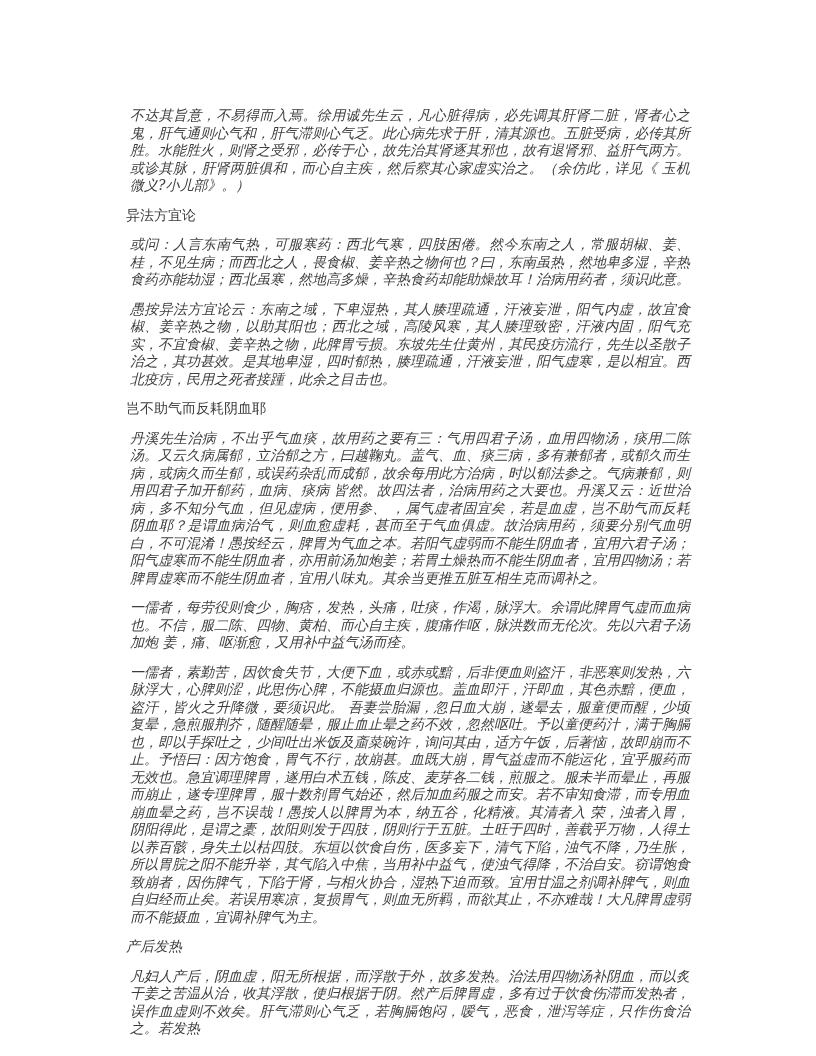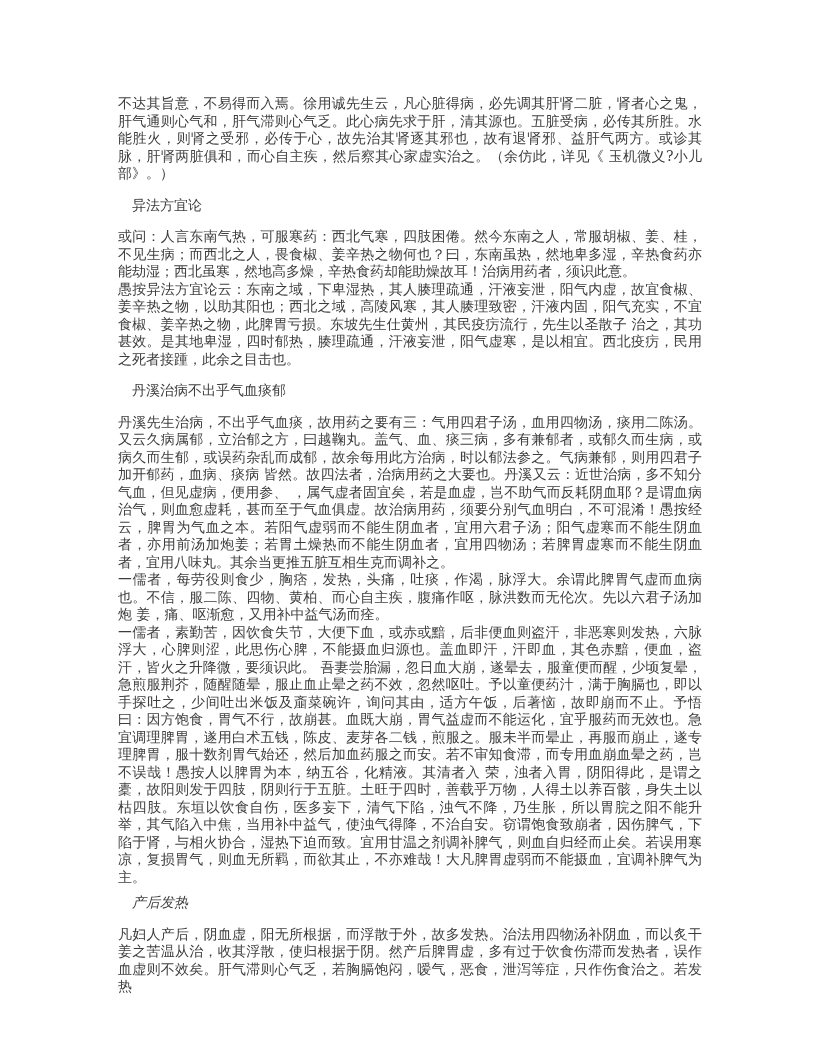--- a/index.html
+++ b/index.html
@@ -18,45 +18,46 @@
   }
   .doc {
     width: 584px;
     font-family: "DejaVu Serif", "Liberation Serif", serif;
     font-size: 14px;
     line-height: 17.5px;
     color: #3d3d3d;
     letter-spacing: 0;
   }
   .para {
-    margin: 0;
+    margin: 12px;
     text-align: justify;
     text-justify: inter-ideograph;
     word-break: break-all;
     overflow-wrap: break-word;
+    font-style: italic;
   }
   .heading {
-    margin: 14px;
+    margin: 8px;
     text-align: left;
     word-break: break-all;
   }
   .gap-before {
     margin-top: 8px;
     font-style: italic;
   }
 </style>
 </head>
 <body style="background: rgb(255, 255, 255);">
 
 <div class="page">
   <div class="doc" id="doc" style="color: rgb(61, 61, 61);">
       <div class="para">不达其旨意，不易得而入焉。徐用诚先生云，凡心脏得病，必先调其肝肾二脏，肾者心之鬼，肝气通则心气和，肝气滞则心气乏。此心病先求于肝，清其源也。五脏受病，必传其所胜。水能胜火，则肾之受邪，必传于心，故先治其肾逐其邪也，故有退肾邪、益肝气两方。或诊其脉，肝肾两脏俱和，而心自主疾，然后察其心家虚实治之。（余仿此，详见《 玉机微义?小儿部》。）</div>
       <div class="heading">异法方宜论</div>
       <div class="para">或问：人言东南气热，可服寒药：西北气寒，四肢困倦。然今东南之人，常服胡椒、姜、桂，不见生病；而西北之人，畏食椒、姜辛热之物何也？曰，东南虽热，然地卑多湿，辛热食药亦能劫湿；西北虽寒，然地高多燥，辛热食药却能助燥故耳！治病用药者，须识此意。</div>
       <div class="para">愚按异法方宜论云：东南之域，下卑湿热，其人腠理疏通，汗液妄泄，阳气内虚，故宜食椒、姜辛热之物，以助其阳也；西北之域，高陵风寒，其人腠理致密，汗液内固，阳气充实，不宜食椒、姜辛热之物，此脾胃亏损。东坡先生仕黄州，其民疫疠流行，先生以圣散子 治之，其功甚效。是其地卑湿，四时郁热，腠理疏通，汗液妄泄，阳气虚寒，是以相宜。西北疫疠，民用之死者接踵，此余之目击也。</div>
-      <div class="heading">丹溪治病不出乎气血痰郁</div>
+      <div class="heading">岂不助气而反耗阴血耶</div>
       <div class="para">丹溪先生治病，不出乎气血痰，故用药之要有三：气用四君子汤，血用四物汤，痰用二陈汤。又云久病属郁，立治郁之方，曰越鞠丸。盖气、血、痰三病，多有兼郁者，或郁久而生病，或病久而生郁，或误药杂乱而成郁，故余每用此方治病，时以郁法参之。气病兼郁，则用四君子加开郁药，血病、痰病 皆然。故四法者，治病用药之大要也。丹溪又云：近世治病，多不知分气血，但见虚病，便用参、 ，属气虚者固宜矣，若是血虚，岂不助气而反耗阴血耶？是谓血病治气，则血愈虚耗，甚而至于气血俱虚。故治病用药，须要分别气血明白，不可混淆！愚按经云，脾胃为气血之本。若阳气虚弱而不能生阴血者，宜用六君子汤；阳气虚寒而不能生阴血者，亦用前汤加炮姜；若胃土燥热而不能生阴血者，宜用四物汤；若脾胃虚寒而不能生阴血者，宜用八味丸。其余当更推五脏互相生克而调补之。</div>
       <div class="para">一儒者，每劳役则食少，胸痞，发热，头痛，吐痰，作渴，脉浮大。余谓此脾胃气虚而血病也。不信，服二陈、四物、黄柏、而心自主疾，腹痛作呕，脉洪数而无伦次。先以六君子汤加炮 姜，痛、呕渐愈，又用补中益气汤而痊。</div>
       <div class="para">一儒者，素勤苦，因饮食失节，大便下血，或赤或黯，后非便血则盗汗，非恶寒则发热，六脉浮大，心脾则涩，此思伤心脾，不能摄血归源也。盖血即汗，汗即血，其色赤黯，便血，盗汗，皆火之升降微，要须识此。 吾妻尝胎漏，忽日血大崩，遂晕去，服童便而醒，少顷复晕，急煎服荆芥，随醒随晕，服止血止晕之药不效，忽然呕吐。予以童便药汁，满于胸膈也，即以手探吐之，少间吐出米饭及齑菜碗许，询问其由，适方午饭，后著恼，故即崩而不止。予悟曰：因方饱食，胃气不行，故崩甚。血既大崩，胃气益虚而不能运化，宜乎服药而无效也。急宜调理脾胃，遂用白术五钱，陈皮、麦芽各二钱，煎服之。服未半而晕止，再服而崩止，遂专理脾胃，服十数剂胃气始还，然后加血药服之而安。若不审知食滞，而专用血崩血晕之药，岂不误哉！愚按人以脾胃为本，纳五谷，化精液。其清者入 荣，浊者入胃，阴阳得此，是谓之橐，故阳则发于四肢，阴则行于五脏。土旺于四时，善载乎万物，人得土以养百骸，身失土以枯四肢。东垣以饮食自伤，医多妄下，清气下陷，浊气不降，乃生胀，所以胃脘之阳不能升举，其气陷入中焦，当用补中益气，使浊气得降，不治自安。窃谓饱食致崩者，因伤脾气，下陷于肾，与相火协合，湿热下迫而致。宜用甘温之剂调补脾气，则血自归经而止矣。若误用寒凉，复损胃气，则血无所羁，而欲其止，不亦难哉！大凡脾胃虚弱而不能摄血，宜调补脾气为主。</div>
       <div class="heading gap-before">产后发热</div>
       <div class="para">凡妇人产后，阴血虚，阳无所根据，而浮散于外，故多发热。治法用四物汤补阴血，而以炙干姜之苦温从治，收其浮散，使归根据于阴。然产后脾胃虚，多有过于饮食伤滞而发热者，误作血虚则不效矣。肝气滞则心气乏，若胸膈饱闷，嗳气，恶食，泄泻等症，只作伤食治之。若发热</div>
     </div>
 </div>
 
 </body></html>

